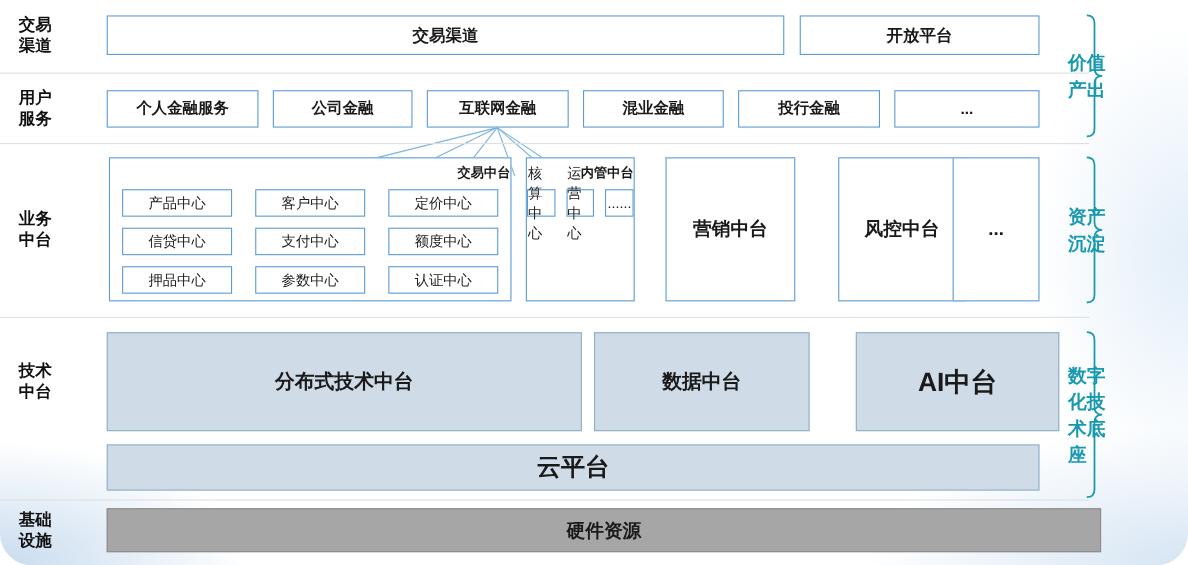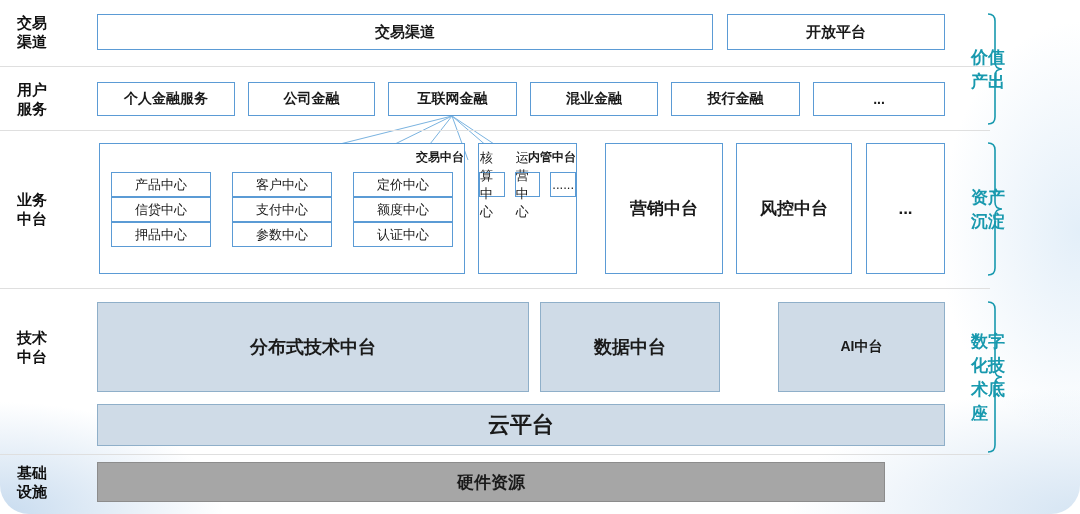--- a/index.html
+++ b/index.html
@@ -17,21 +17,21 @@
   .sep { position:absolute; left:0; width:990px; height:1px; background:#dfdfdf; }
   .side-label { position:absolute; left:6px; width:52px; text-align:center;
     font-size:15px; font-weight:bold; line-height:19px; color:#111; }
   .box { position:absolute; border:1px solid #5b9bd5; background:#fff;
     display:flex; align-items:center; justify-content:center; text-align:right; }
   .r1 { top:14px; height:36px; font-size:15px; font-weight:bold; }
   .r2 { top:82px; height:34px; font-size:14px; font-weight:bold; }
   .group { position:absolute; top:143px; height:131px; border:1px solid #5b9bd5; background:#fff; }
   .group-title { text-align:right; font-weight:bold; font-size:12px; padding-top:5px; }
   .grid3 { display:grid; grid-template-columns:repeat(3,100px); justify-content:space-between;
-    padding:6px 11px 0 11px; }
+    padding:6px 11px 0 11px; row-gap:10px; }
   .vlist { display:flex; flex-direction:row; align-items:center; gap:10px; padding-top:6px; }
   .cell { height:25px; width:100px; border:1px solid #5b9bd5; background:#fff;
     display:flex; align-items:center; justify-content:center; font-size:13px; }
   .vlist .cell { width:97px; }
   .big { font-size:17px; font-weight:bold; }
   .tech { background:#cfdbe7; border:1px solid #8fafc9; font-weight:bold; }
   .hardware { background:#a6a6a6; border:1px solid #8c8c8c; font-weight:bold; }
   .right-label { position:absolute; left:971px; width:36px; color:#1899ae;
     font-size:17px; font-weight:bold; line-height:24px; word-break:break-all; text-align:left; }
   .overlay { position:absolute; left:0; top:0; pointer-events:none; }
@@ -111,27 +111,27 @@
   <div class="group" style="left:478px;width:99px">
     <div class="group-title">内管中台</div>
     <div class="vlist">
       <div class="cell">核算中心</div>
       <div class="cell">运营中心</div>
       <div class="cell">......</div>
     </div>
   </div>
 
   <div class="box big" style="left:605px;top:143px;width:118px;height:131px">营销中台</div>
-  <div class="box big" style="left:736px;top:143px;width:116px;height:131px">风控中台</div>
+  <div class="box big" style="left:762px;top:143px;width:116px;height:131px">风控中台</div>
   <div class="box big" style="left:866px;top:143px;width:79px;height:131px">...</div>
 
   <div class="box tech" style="left:97px;top:302px;width:432px;height:90px;font-size:18px">分布式技术中台</div>
-  <div class="box tech" style="left:540px;top:302px;width:180px;height:90px;font-size:18px">数据中台</div>
-  <div class="box tech" style="left:778px;top:302px;width:167px;height:90px;font-size:14px">AI中台</div>
+  <div class="box tech" style="left:540px;top:302px;width:196px;height:90px;font-size:18px">数据中台</div>
+  <div class="box tech" style="left:778px;top:302px;width:185px;height:90px;font-size:24px">AI中台</div>
   <div class="box tech" style="left:97px;top:404px;width:848px;height:42px;font-size:22px">云平台</div>
 
-  <div class="box hardware" style="left:97px;top:462px;width:788px;height:40px;font-size:17px">硬件资源</div>
+  <div class="box hardware" style="left:97px;top:462px;width:904px;height:40px;font-size:17px">硬件资源</div>
 
   <div class="right-label" style="top:46px">价值产出</div>
   <div class="right-label" style="top:186px">资产沉淀</div>
   <div class="right-label" style="top:330px">数字化技术底座</div>
 
 </div>
 
 </body></html>

